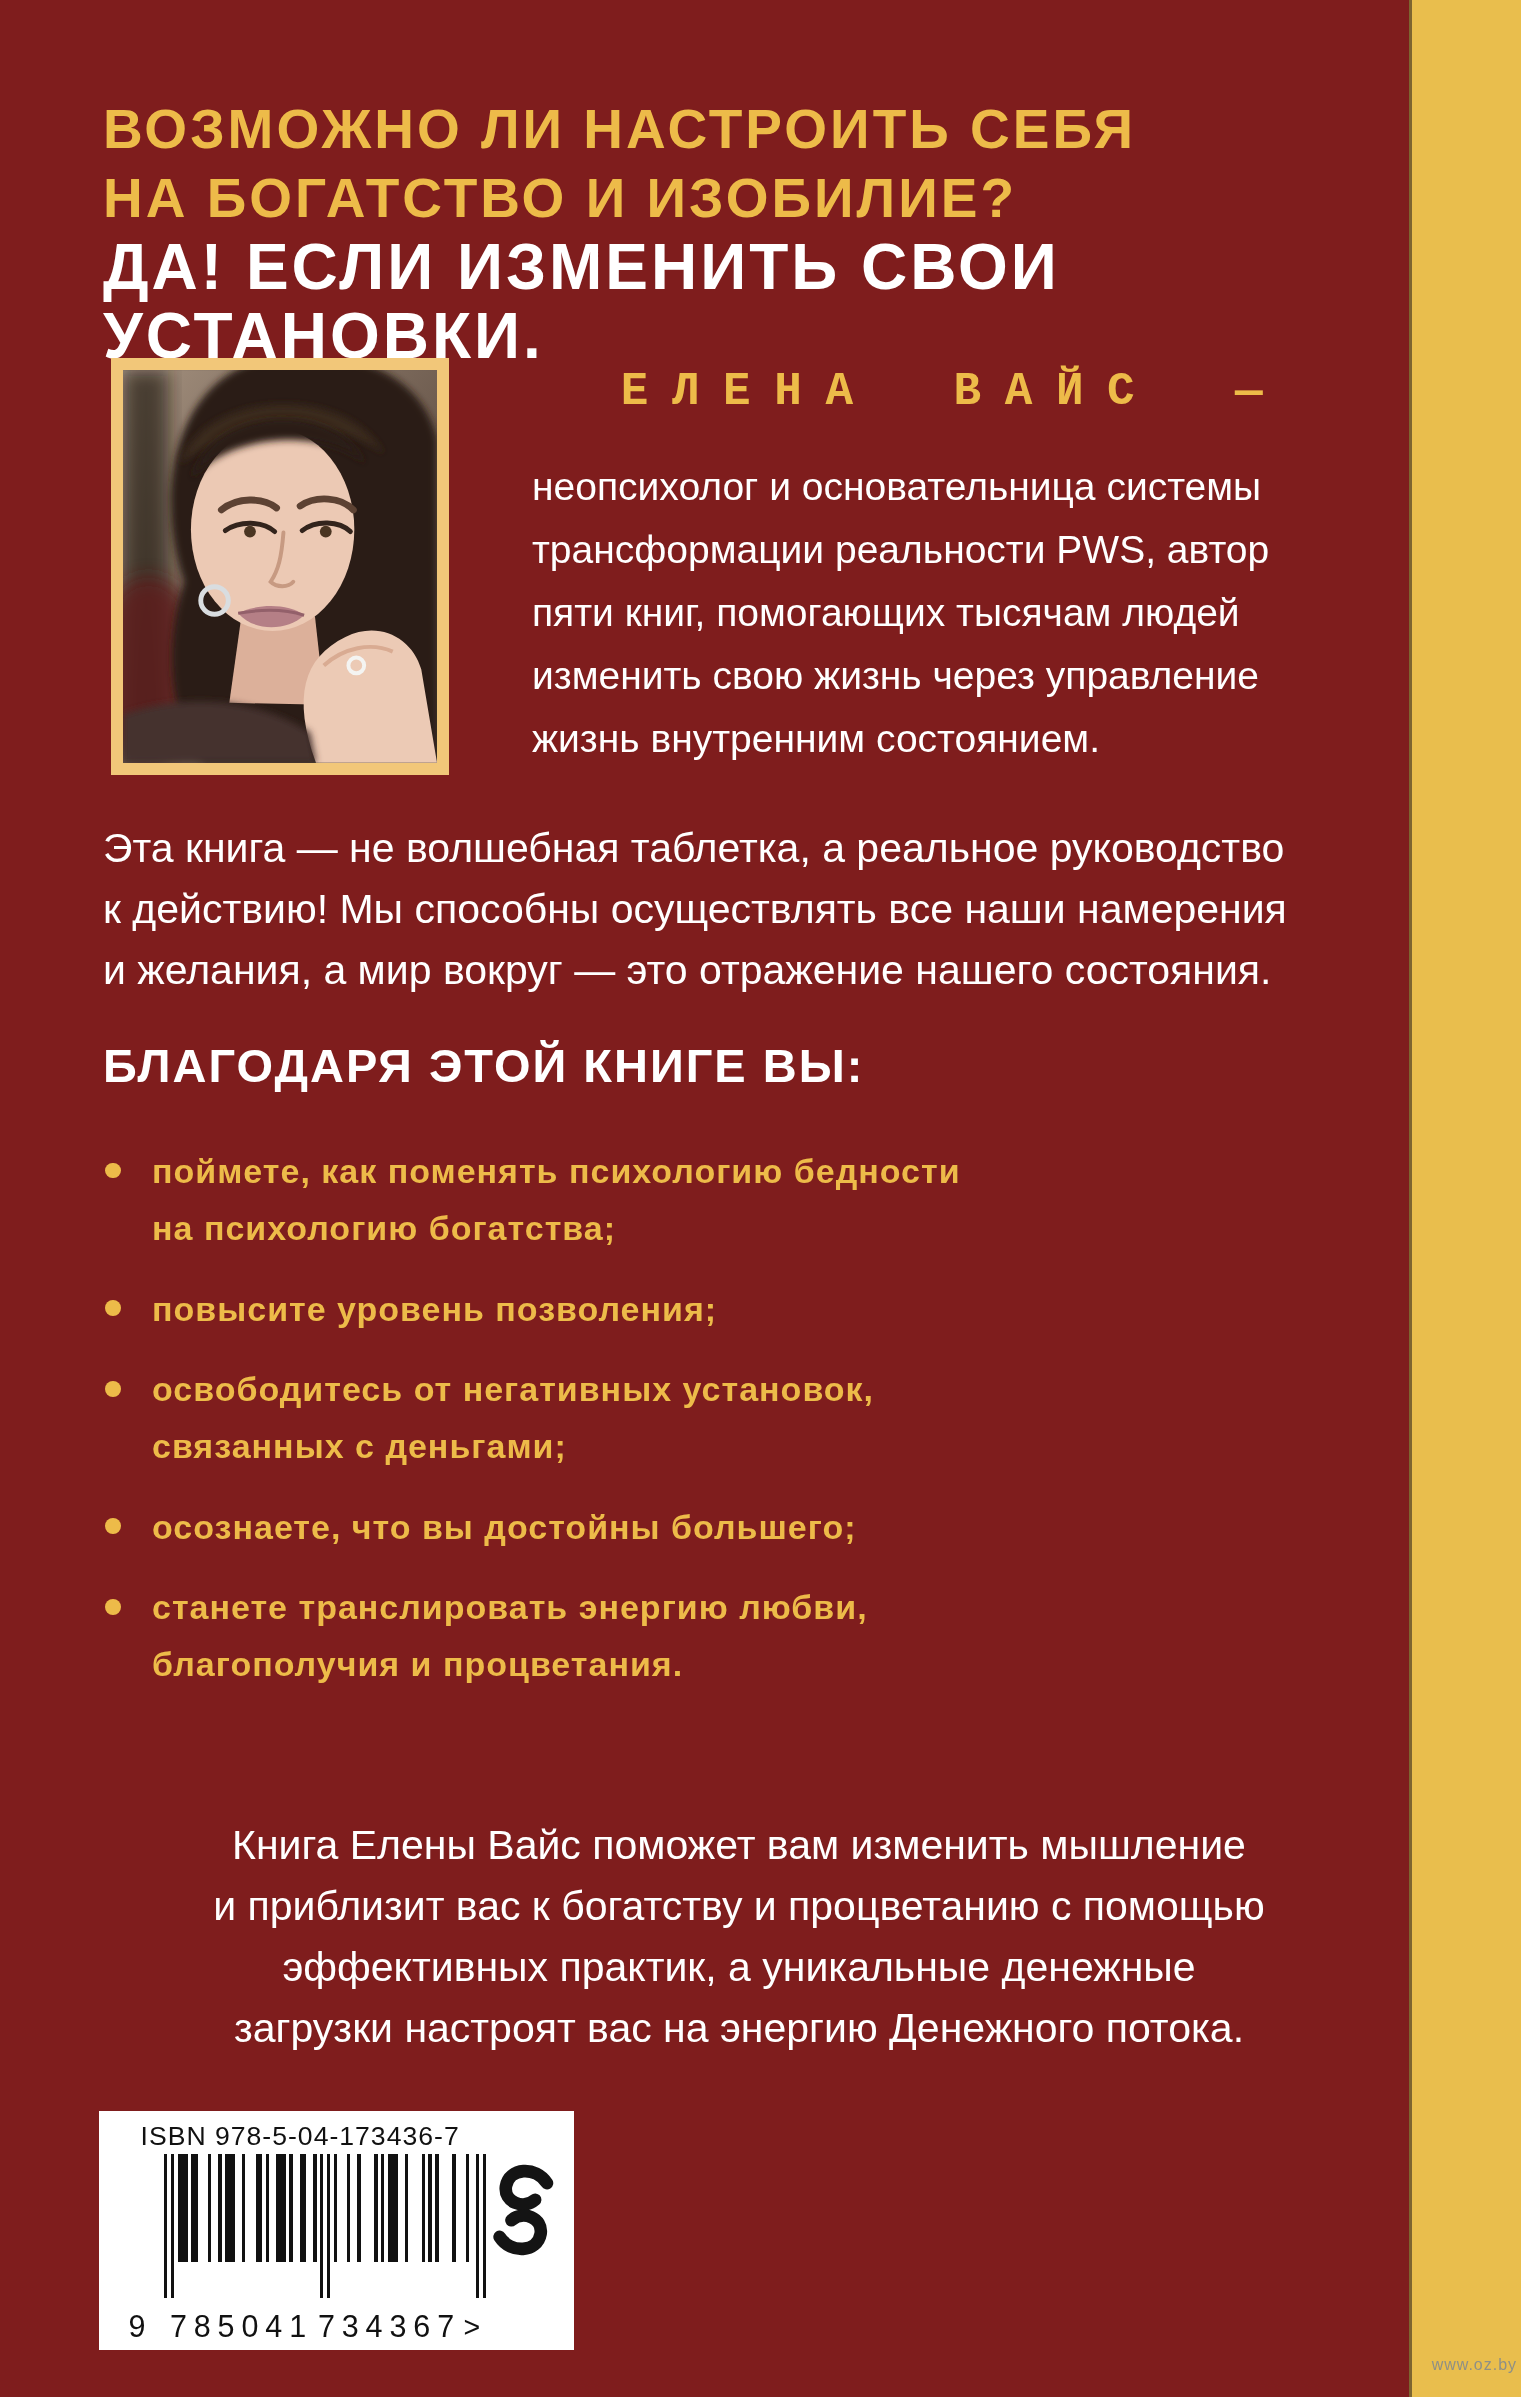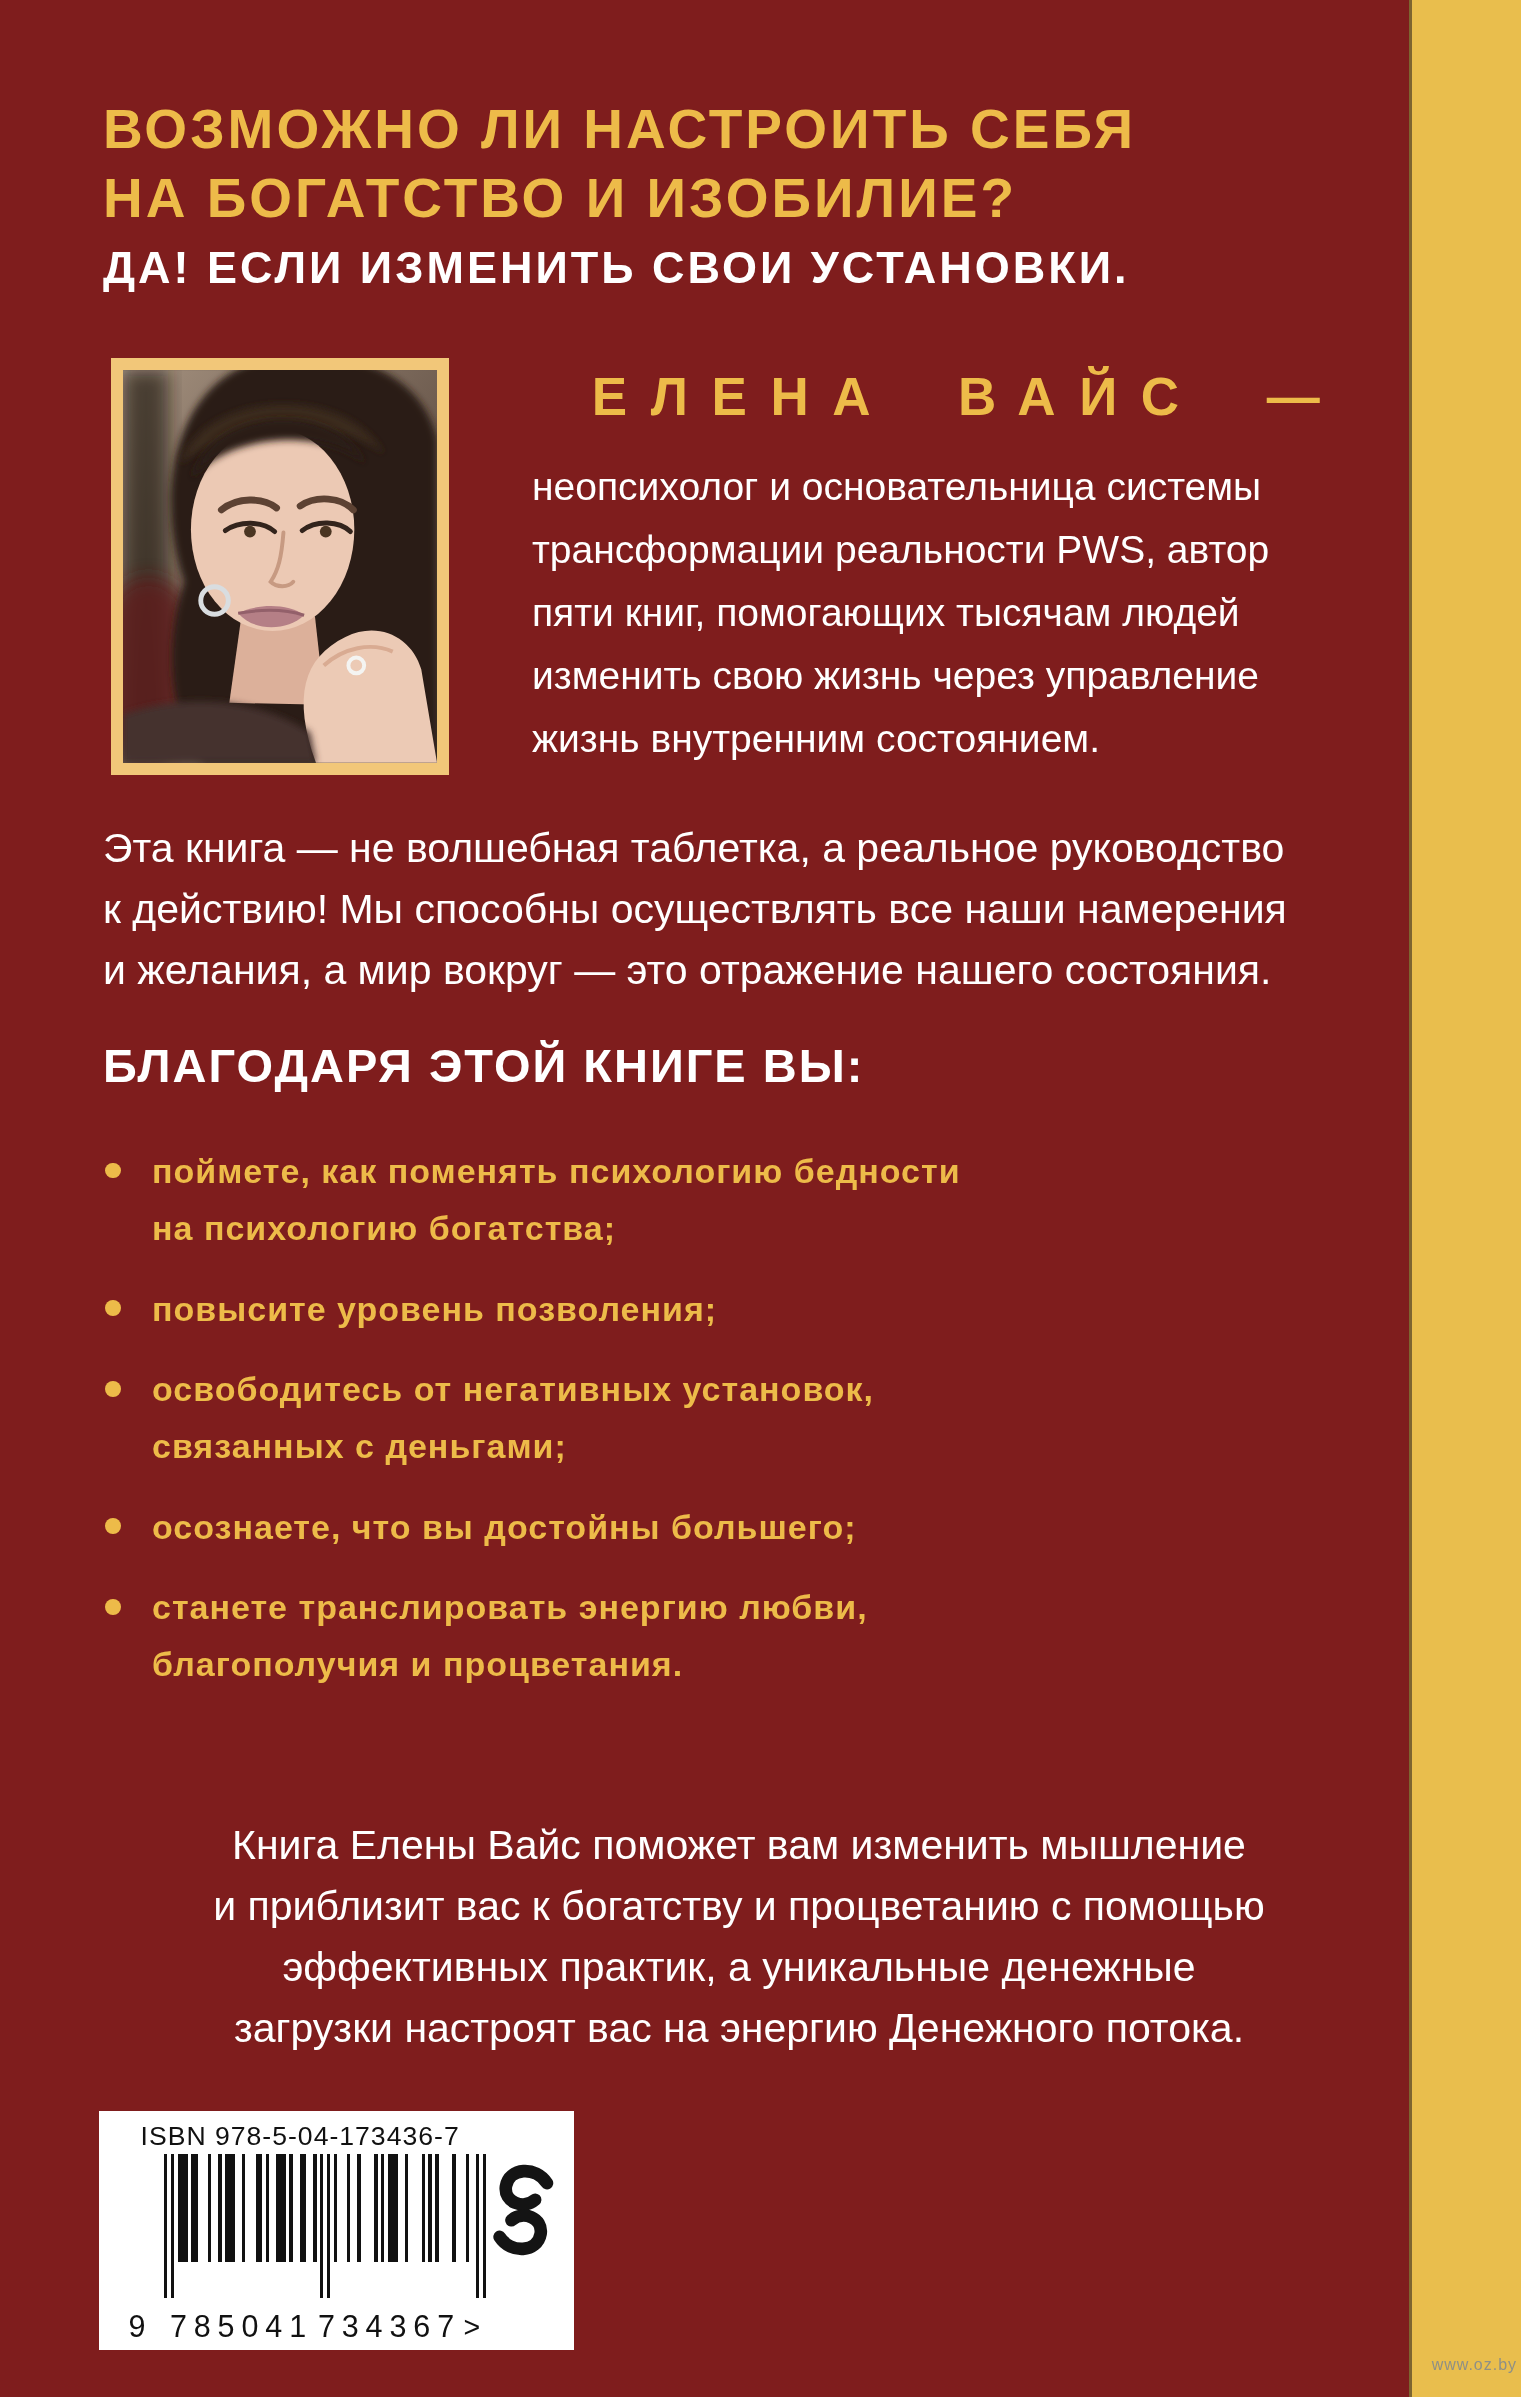--- a/index.html
+++ b/index.html
@@ -22,36 +22,36 @@
     font-size:16px;color:#8f9086;letter-spacing:1px;
   }
 
   
   .headline{position:absolute;left:103px;top:95px;width:1271px;}
   .headline .q{
     font-size:55px;line-height:69px;font-weight:700;
     letter-spacing:3px;color:#edbb49;
   }
   .headline .a{
-    font-size:45px;line-height:69px;font-weight:700;
+    font-size:64px;line-height:69px;font-weight:700;
     letter-spacing:3px;color:#ffffff;
   }
 
   
   .photo-frame{
     position:absolute;left:111px;top:358px;
     width:314px;height:393px;
     border:12.8px solid #f2c779;background:#6d5d51;
   }
   .photo-frame svg{display:block;}
   .author-name{
-    position:absolute;left:524px;top:366px;width:887px;
+    position:absolute;left:510px;top:366px;width:887px;
     text-align:center;
-    font-size:53px;font-weight:700;color:#edbb49;
-    letter-spacing:23.6px;word-spacing:25.6px;
+    font-size:46px;font-weight:700;color:#edbb49;
+    letter-spacing:23.6px;word-spacing:25.6px;font-family:Liberation Mono, monospace;
   }
   .author-bio{
     position:absolute;left:532px;top:455px;width:867px;
     font-size:39px;line-height:63px;color:#ffffff;
   }
 
   
   .intro{
     position:absolute;left:103px;top:818px;width:1281px;
     font-size:41px;line-height:61px;color:#ffffff;

